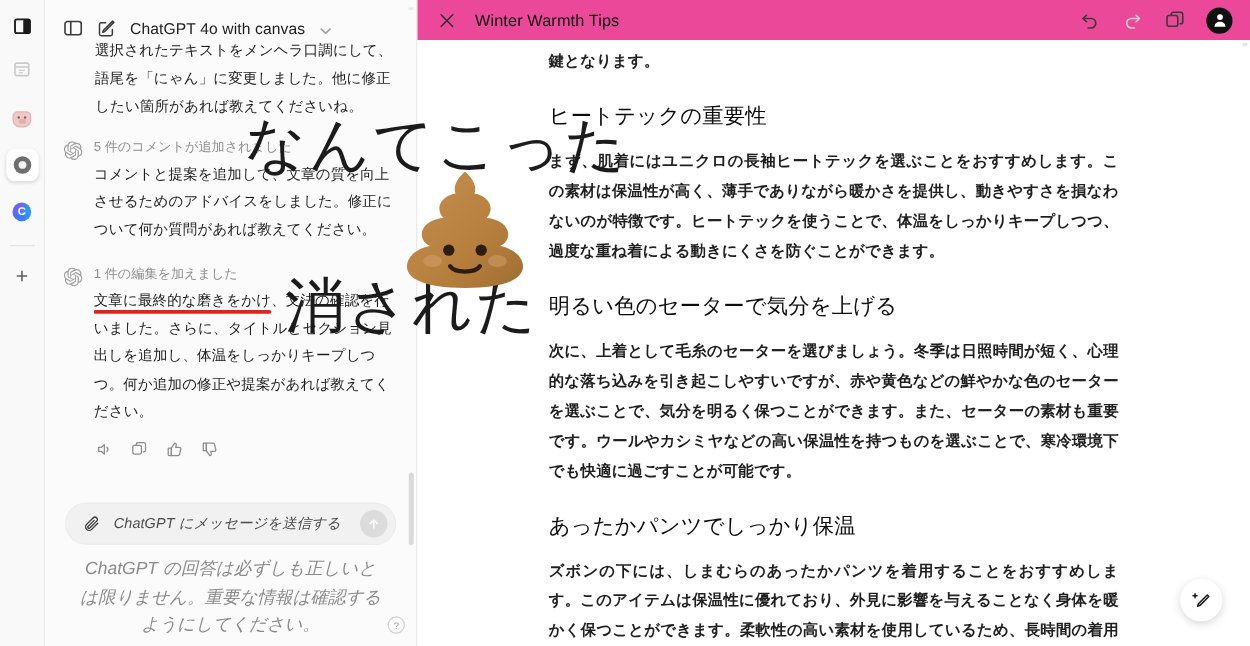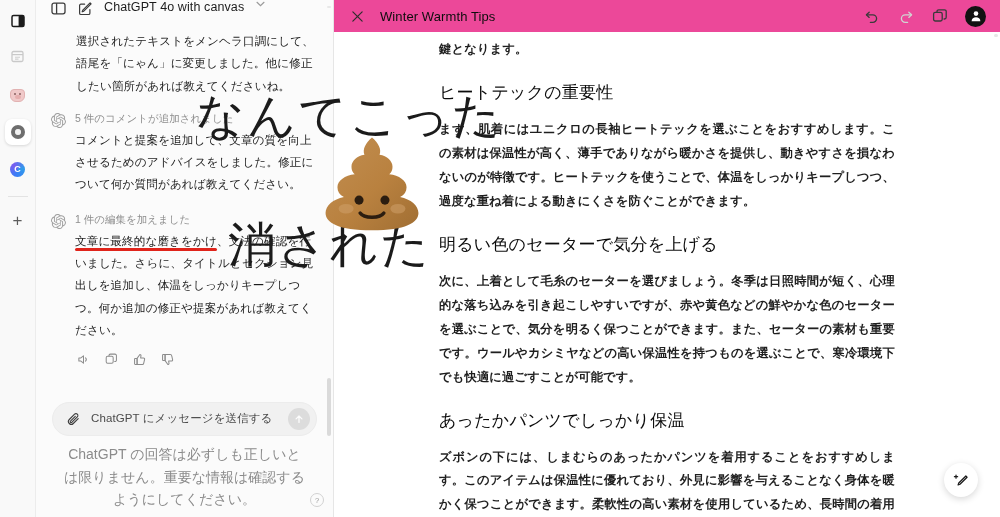--- a/index.html
+++ b/index.html
@@ -50,21 +50,21 @@
   }
   .plus{font-size:17px;color:#5d5d5d;line-height:1;}
 
   
   .chat{
     width:298px;flex:0 0 298px;height:517px;position:relative;
     background:#fbfbfb;border-right:1px solid #e6e6e6;
     display:flex;flex-direction:column;box-sizing:border-box;
   }
   .chat-head{
-    height:30px;flex:0 0 30px;display:flex;align-items:flex-start;gap:11px;
+    height:30px;flex:0 0 30px;display:flex;align-items:flex-end;gap:11px;
     padding:0 12px 0 14px;box-sizing:border-box;
   }
   .chat-title{font-size:12.5px;color:#1c1c1c;letter-spacing:.1px;}
   .chev{font-size:8px;color:#9b9b9b;margin-left:1px;}
   .ico-btn{width:16px;height:16px;display:flex;align-items:center;justify-content:center;color:#3b3b3b;}
   .ico-btn svg{display:block;}
 
   .chat-scroll{flex:1 1 auto;overflow:hidden;position:relative;padding:0 14px 0 14px;}
   .msg{position:relative;margin-bottom:7px;}
   .msg-row{display:flex;gap:9px;}
@@ -82,21 +82,21 @@
   .msg-text.first{padding-left:26px;}
   .underlined{position:relative;display:inline;}
   .underlined:after{
     content:"";position:absolute;left:0;right:0;bottom:-4px;height:2.5px;
     background:var(--ulc,#e0241b);border-radius:2px;
   }
   .actions{display:flex;gap:14px;padding:11px 0 0 26px;color:#8c8c8c;}
   .actions .ico-btn{width:14px;height:14px;color:#8c8c8c;}
 
   
-  .composer{flex:0 0 auto;padding:0 16px 6px;box-sizing:border-box;}
+  .composer{flex:0 0 auto;padding:0 16px 6px;box-sizing:border-box;font-style:italic;}
   .input-pill{
     height:34px;border-radius:19px;background:#f1f1f1;border:1px solid #ececec;
     display:flex;align-items:center;gap:10px;padding:0 6px 0 14px;box-sizing:border-box;
   }
   .clip{flex:0 0 14px;color:#3c3c3c;display:flex;}
   .ph{flex:1 1 auto;font-size:11.5px;color:#4a4a4a;letter-spacing:.1px;white-space:nowrap;overflow:hidden;}
   .send{
     flex:0 0 22px;width:22px;height:22px;border-radius:50%;background:#dcdcdc;
     display:flex;align-items:center;justify-content:center;color:#fbfbfb;font-size:12px;
   }

